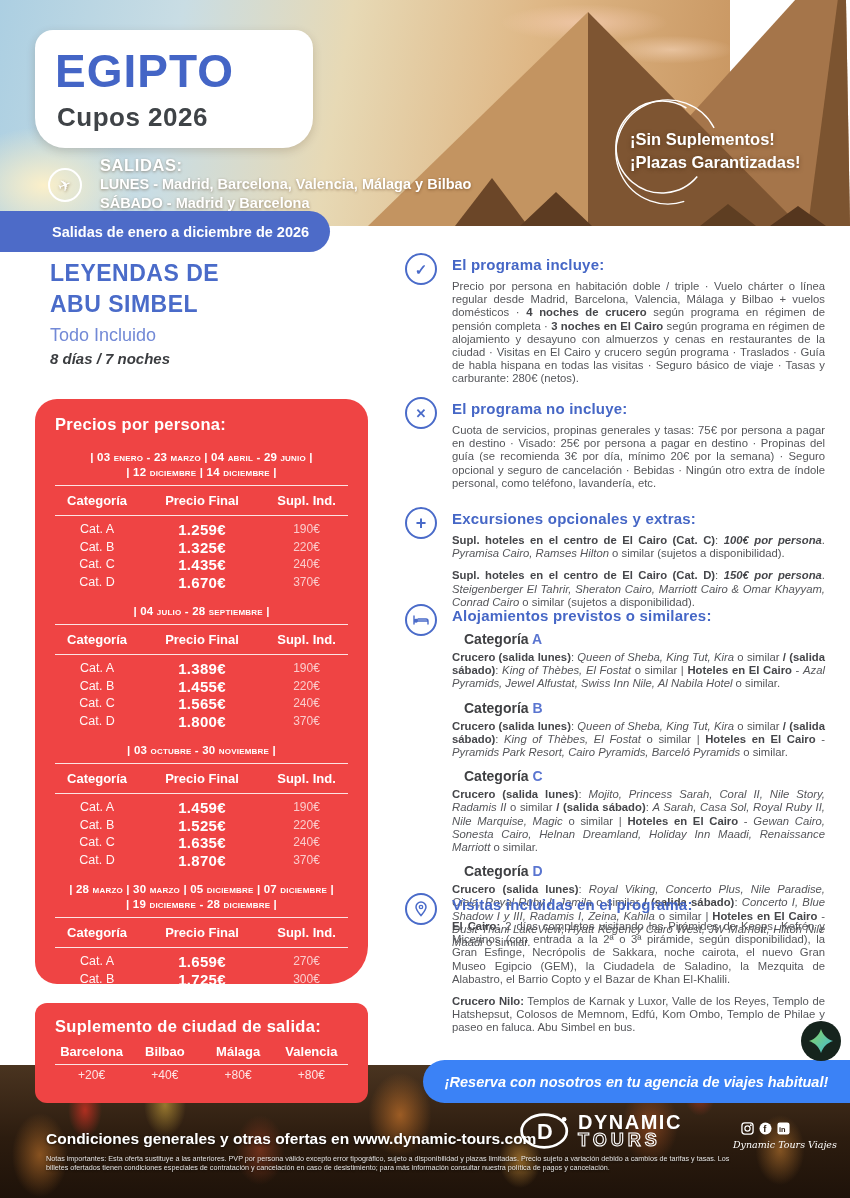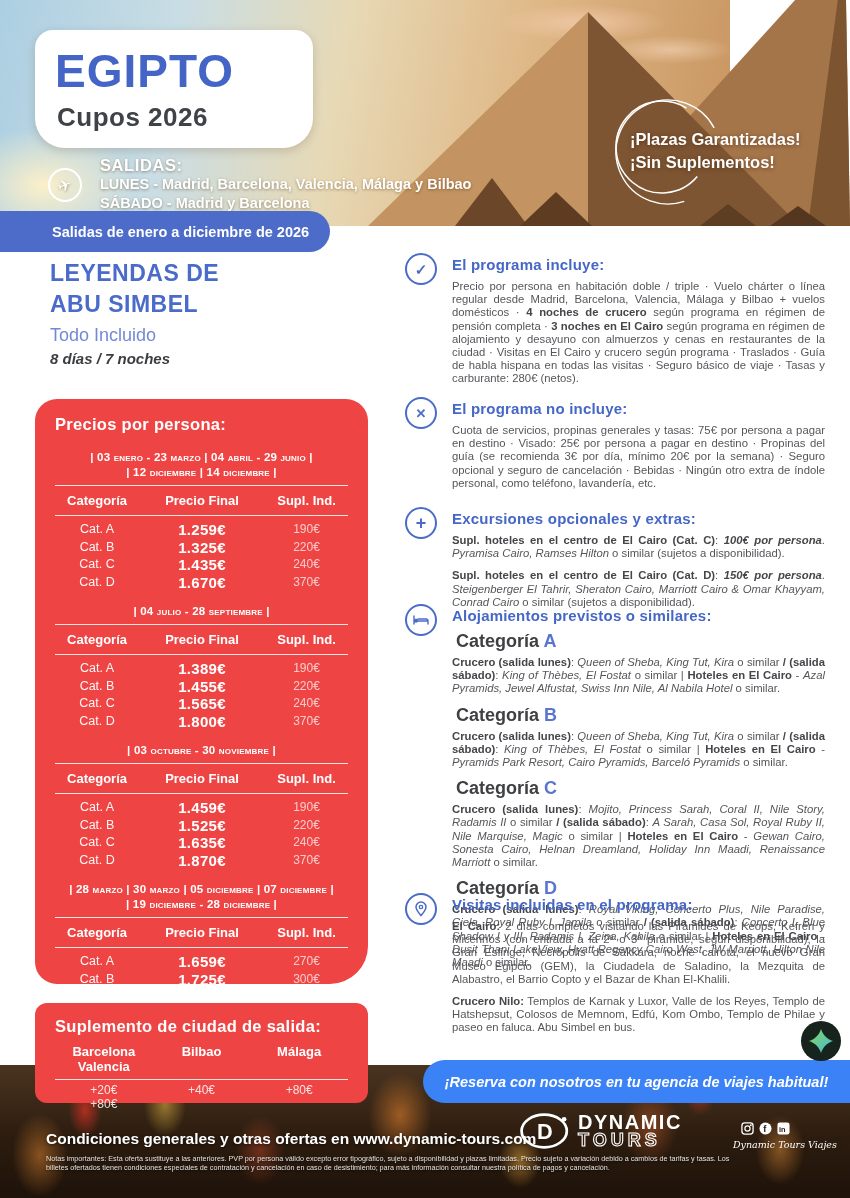--- a/index.html
+++ b/index.html
@@ -53,36 +53,36 @@
   .prule{border-top:1px solid rgba(255,255,255,.85);margin:5px 0;}
   .phead,.prow{display:grid;grid-template-columns:84px 126px 83px;align-items:center;text-align:center;}
   .phead{font-size:13px;font-weight:700;padding:2px 0;}
   .prow{line-height:17.5px;}
   .c-cat{font-size:12.5px;color:rgba(255,255,255,.95);}
   .c-price{font-size:15px;font-weight:800;letter-spacing:.3px;}
   .c-supl{font-size:12px;color:rgba(255,255,255,.72);}
 
   .panel-supl{left:35px;top:1003px;width:333px;height:100px;border-radius:12px;padding:14px 20px;
         box-sizing:border-box;z-index:4;}
-  .supl-grid{display:grid;grid-template-columns:1fr 1fr 1fr;text-align:center;}
+  .supl-grid{display:grid;grid-template-columns:1fr 1fr 1fr 1fr;text-align:center;}
   .supl-city{font-size:13px;font-weight:700;margin-top:8px;}
   .supl-val{font-size:12px;color:rgba(255,255,255,.85);margin-top:3px;}
   .supl-rule{border-top:1px solid rgba(255,255,255,.85);margin-top:5px;}
 
   
   .rcol{position:absolute;left:405px;top:256px;width:420px;}
   .sec{position:absolute;left:0;width:420px;padding-left:47px;box-sizing:border-box;}
   .sec-icon{position:absolute;left:0;top:-3px;width:28px;height:28px;border:2.4px solid #4a6bc9;
         border-radius:50%;display:flex;align-items:center;justify-content:center;color:#4a6bc9;}
   .sec-icon .glyph{font-size:15px;font-weight:700;line-height:1;}
   .sec-h{font-size:15px;font-weight:800;color:#4667c6;letter-spacing:.2px;margin-bottom:7px;}
   .sec p{margin:0 0 9px 0;font-size:11.3px;line-height:13.2px;color:#55565a;text-align:justify;}
   .rt-b{font-weight:700;color:#45464a;}
   .rt-i{font-style:italic;}
-  .cat-label{font-size:18px;font-weight:800;color:#3f4043;margin:3px 0 4px 4px;}
+  .cat-label{font-size:14px;font-weight:800;color:#3f4043;margin:3px 0 4px 12px;}
   .cat-label .letter{color:#5a75d0;}
 
   
   .bazaar{position:absolute;left:0;top:1065px;width:850px;height:133px;
      background:
        radial-gradient(26px 42px at 85px 45px, rgba(196,48,34,.85), transparent 65%),
        radial-gradient(40px 60px at 40px 90px, rgba(176,106,40,.7), transparent 70%),
        radial-gradient(30px 45px at 165px 40px, rgba(202,162,59,.65), transparent 70%),
        radial-gradient(35px 50px at 260px 85px, rgba(140,58,32,.7), transparent 70%),
        radial-gradient(45px 60px at 400px 50px, rgba(200,116,43,.7), transparent 70%),
@@ -132,22 +132,22 @@
     <div class="title-card">
       <div class="main-title">EGIPTO</div>
       <div class="sub-title">Cupos 2026</div>
     </div>
 
     <svg class="badge-rings" viewBox="0 0 130 118">
       <circle cx="62" cy="55" r="46" fill="none" stroke="#ffffff" stroke-width="1.6" stroke-dasharray="210 80" transform="rotate(40 62 55)"></circle>
       <circle cx="68" cy="60" r="52" fill="none" stroke="#ffffff" stroke-width="1.4" stroke-dasharray="120 90" transform="rotate(200 68 60)"></circle>
     </svg>
     <div class="badge-text">
+      <div>¡Sin Suplementos!</div>
       <div>¡Plazas Garantizadas!</div>
-      <div>¡Sin Suplementos!</div>
     </div>
 
     <div class="salidas">
       <div class="plane-circle">
           <span>✈</span>
         </div>
       <div class="salidas-text">
         <div class="s-label">SALIDAS:</div>
         <div class="s-line">LUNES - Madrid, Barcelona, Valencia, Málaga y Bilbao</div>
         <div class="s-line">SÁBADO -  Madrid y Barcelona</div>

